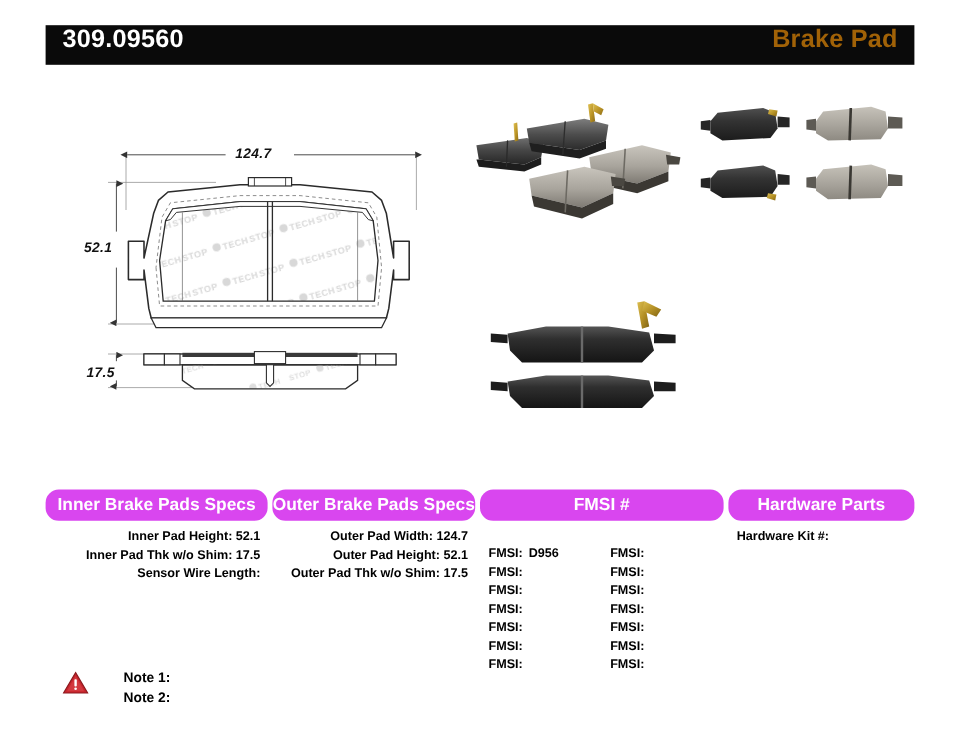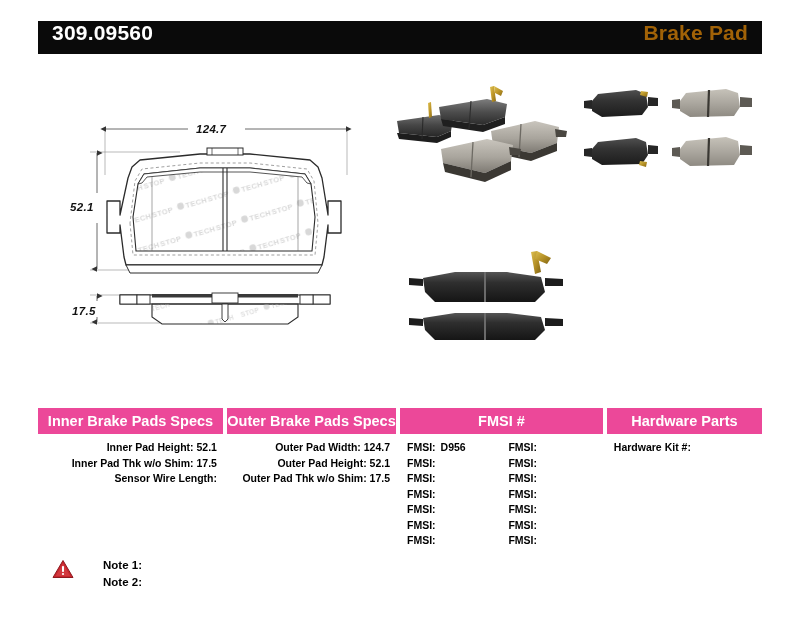--- a/index.html
+++ b/index.html
@@ -90,28 +90,29 @@
     left: 38px;
     top: 408px;
     width: 724px;
   }
   .spec-header-row {
     display: flex;
     height: 26px;
     gap: 4px;
   }
   .spec-header-cell {
-    background: #ec4899;
+    background: #d946ef;
     color: #ffffff;
     font-size: 14.5px;
     font-weight: bold;
     display: flex;
     align-items: center;
     justify-content: center;
     box-sizing: border-box;
+    border-radius: 11px;
   }
   .col-inner  { width: 186px; }
   .col-outer  { width: 170px; }
   .col-fmsi   { width: 204px; }
   .col-related{ width: 156px; }
 
   .spec-body-row {
     display: flex;
     gap: 4px;
     margin-top: 6px;
@@ -120,20 +121,21 @@
     box-sizing: border-box;
     font-size: 10.5px;
     font-weight: bold;
     line-height: 15.5px;
   }
   .spec-body-cell.align-right { text-align: right; padding-right: 6px; }
   .spec-body-cell.align-left  { text-align: left;  padding-left: 7px; }
 
   .fmsi-wrap {
     display: flex;
+    margin-top: 14px;
   }
   .fmsi-col {
     width: 50%;
     font-size: 10.5px;
     font-weight: bold;
     line-height: 15.5px;
     padding-left: 7px;
     box-sizing: border-box;
   }
   .fmsi-line .fmsi-val { padding-left: 5px; }

